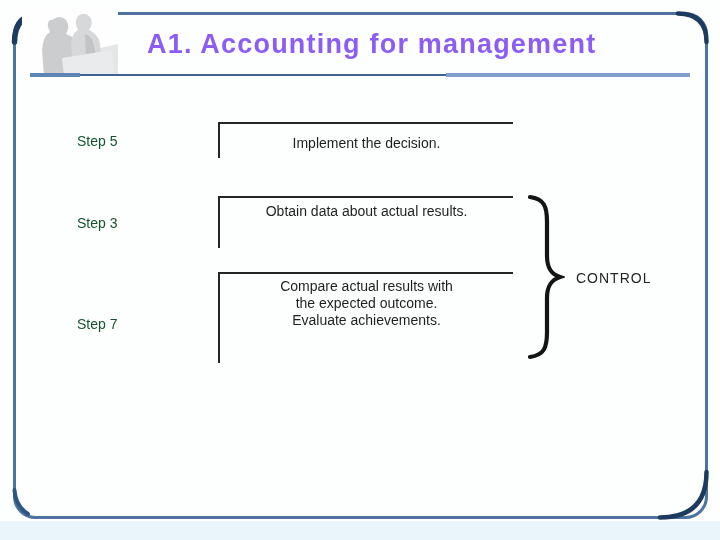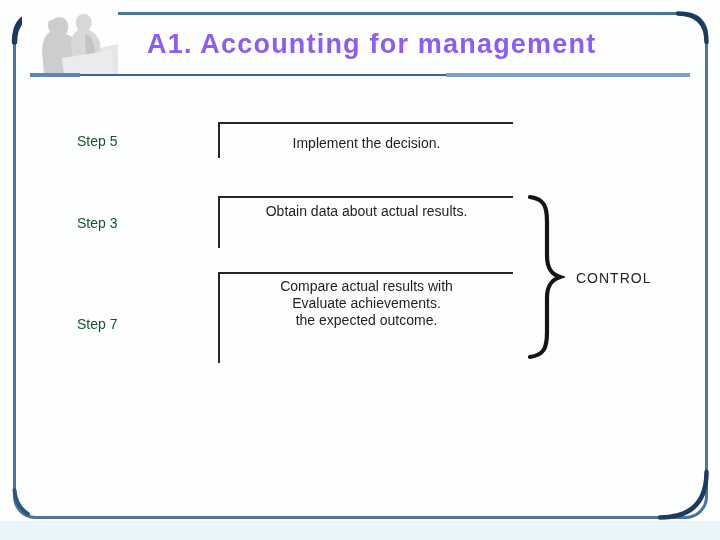--- a/index.html
+++ b/index.html
@@ -104,22 +104,22 @@
     <div class="step-box" id="step-box-0">
       <div>Implement the decision.</div>
     </div>
 
     <div class="step-box" id="step-box-1">
       <div>Obtain data about actual results.</div>
     </div>
 
     <div class="step-box" id="step-box-2">
       <div>Compare actual results with</div>
+      <div>the expected outcome.</div>
       <div>Evaluate achievements.</div>
-      <div>the expected outcome.</div>
     </div>
 
     <svg class="brace" viewBox="0 0 42 168" xmlns="http://www.w3.org/2000/svg">
       <path d="M 7 4 C 21 6, 24 13, 24 29 L 24 63 C 24 75, 28 81, 37 84 C 28 87, 24 93, 24 105 L 24 139 C 24 155, 21 162, 7 164" fill="none" stroke="#141414" stroke-width="4.2" stroke-linecap="round"></path>
     </svg>
 
     <div class="control-label">CONTROL</div>
   </div>
 
 </div>

